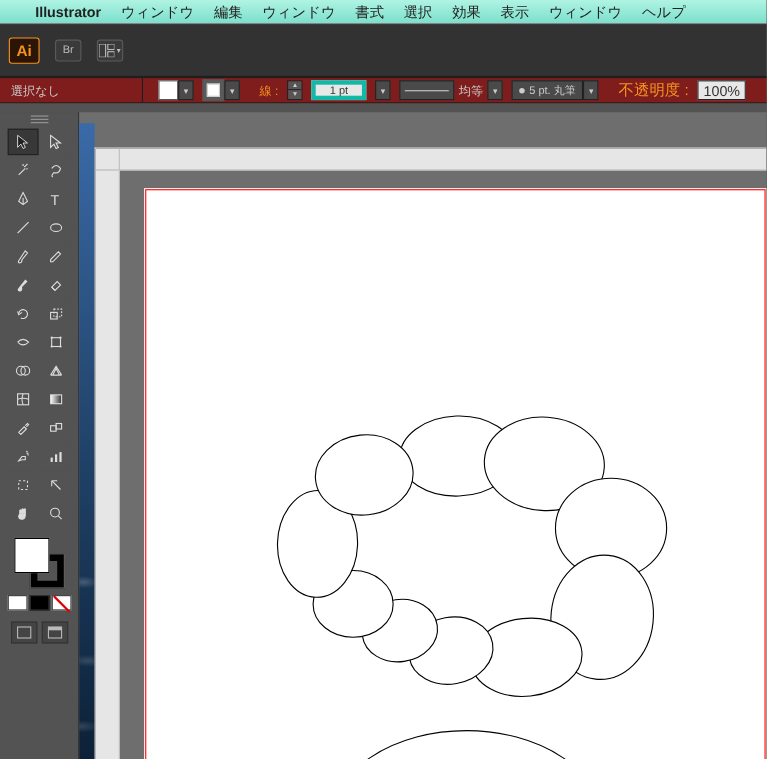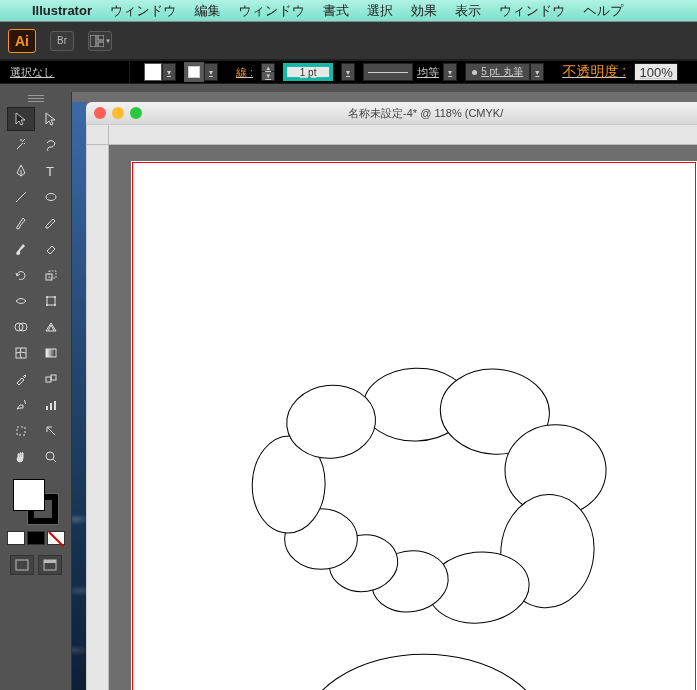--- a/index.html
+++ b/index.html
@@ -16,21 +16,21 @@
     font-size: 13px;
     color: #222;
     border-bottom: 1px solid #888;
   }
   .apple-logo { font-size: 15px; margin-right: 4px; }
   .app-name { font-weight: bold; }
   .mac-menu span { cursor: default; }
 
   
   .app-top {
-    height: 38px;
+    height: 48px;
     background: #323232;
     display: flex; align-items: center;
     gap: 14px;
     padding-left: 8px;
     border-bottom: 1px solid #1e1e1e;
   }
   .ai-logo {
     width: 28px; height: 24px;
     background: #2b1506;
     border: 1px solid #f7931e;
@@ -45,27 +45,26 @@
     background: #3a3a3a;
     border-radius: 3px;
     display: flex; align-items: center; justify-content: center;
     color: #bbb; font-size: 10px;
   }
   .top-btn svg { display: block; }
 
   
   .control-bar {
     height: 24px;
-    background: #000000;
+    background: #7f1d1d;
     border-top: 1px solid #1e1e1e;
     border-bottom: 1px solid #1e1e1e;
     display: flex; align-items: center;
     font-size: 11px;
     color: #ccc;
-    text-decoration: underline;
   }
   .ctrl-left {
     width: 130px;
     height: 100%;
     border-right: 1px solid #1e1e1e;
     display: flex; align-items: center;
     padding-left: 10px;
   }
   .ctrl-mid {
     display: flex; align-items: center; gap: 8px; padding-left: 14px;
@@ -466,26 +465,20 @@
           <svg width="14" height="12">
             <rect x="1" y="1" width="12" height="10" stroke="#bbb" fill="none"></rect>
             <rect x="1" y="1" width="12" height="3" fill="#bbb"></rect>
           </svg>
         </div>
     </div>
   </div>
 
   <div class="stage-col">
     <div class="dock-strip"></div>
-    <div class="doc-chrome">
-      <div class="tlb r"></div>
-      <div class="tlb y"></div>
-      <div class="tlb g"></div>
-      <div class="doc-title">名称未設定-4* @ 118% (CMYK/</div>
-    </div>
 
     <div class="canvas-wrap">
       <div class="ruler-corner"></div>
       <div class="ruler-h"></div>
       <div class="ruler-v"></div>
       <div class="artboard">
         <svg class="art-svg" viewBox="0 0 560 560" preserveAspectRatio="none">
           <g id="ring" transform="translate(0,190)">
               <ellipse cx="282" cy="51" rx="52" ry="36" transform="rotate(-2 282 51)" fill="#fff" stroke="#000" stroke-width="1"></ellipse>
               <ellipse cx="360" cy="58" rx="54" ry="42" transform="rotate(4 360 58)" fill="#fff" stroke="#000" stroke-width="1"></ellipse>

